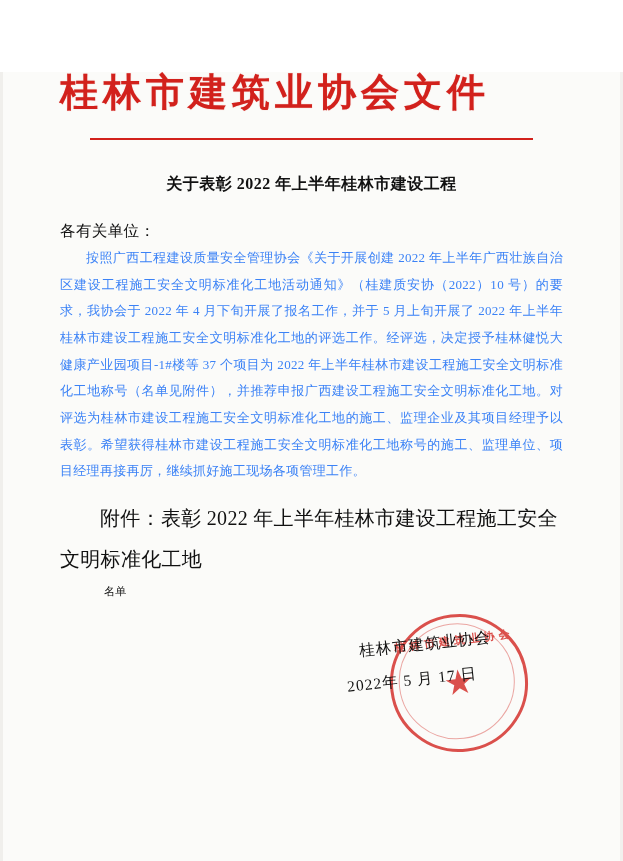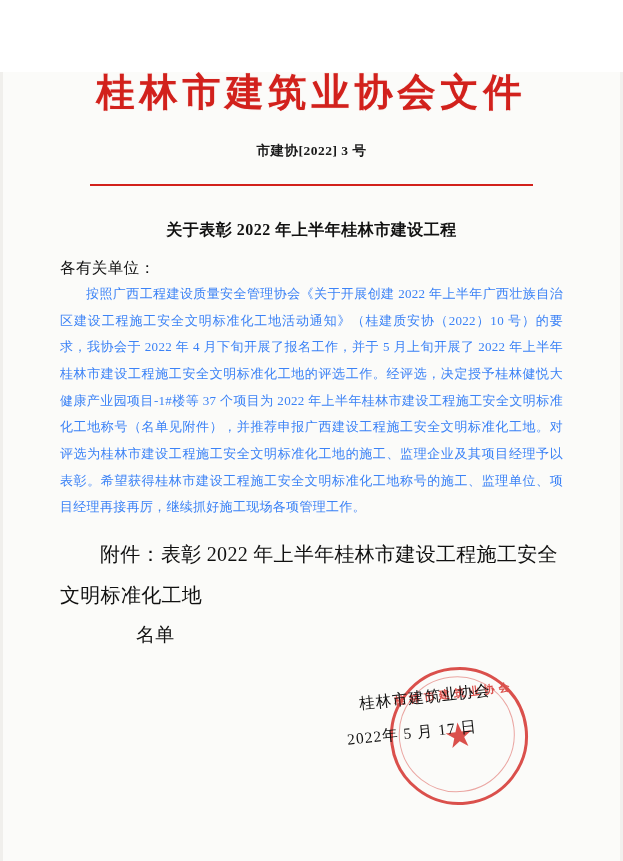--- a/index.html
+++ b/index.html
@@ -28,21 +28,20 @@
     border-left: 3px solid #f0efec;
     border-right: 3px solid #f2f1ee;
     pointer-events: none;
   }
   .doc-body {
     position: relative;
     padding: 0 60px;
     box-sizing: border-box;
   }
   .org-title {
-    text-align: center;
     color: #d2211c;
     font-family: "Liberation Serif", serif;
     font-weight: bold;
     font-size: 38px;
     letter-spacing: 5px;
     margin-top: 72px;
     line-height: 1.1;
     text-shadow: 0 0 1px rgba(210,33,28,0.4);
   }
   .doc-number {
@@ -65,44 +64,45 @@
     font-size: 16px;
     font-weight: bold;
     color: #111;
     line-height: 1.75;
     margin-top: 30px;
     letter-spacing: 0.5px;
   }
   .salutation {
     font-size: 15.5px;
     color: #111;
-    margin-top: 12px;
+    margin-top: 22px;
     line-height: 1.6;
     letter-spacing: 0.4px;
+    font-family: Liberation Mono, monospace;
   }
   .para {
     font-size: 13px;
     color: #3b82f6;
     line-height: 2.05;
     text-align: justify;
     text-justify: inter-ideograph;
     text-indent: 2em;
     margin-top: 0;
     letter-spacing: 0.3px;
   }
   .attachment {
     font-size: 20px;
     color: #111;
     line-height: 2.05;
     text-indent: 2em;
     margin-top: 13px;
     letter-spacing: 0.3px;
   }
   .attachment-cont {
-    font-size: 19px;
+    font-size: 11px;
     color: #111;
     line-height: 2.05;
     text-indent: 4em;
     letter-spacing: 0.3px;
   }
   
   .sign-block {
     position: relative;
     height: 150px;
     margin-top: 10px;
@@ -165,21 +165,20 @@
   }
 </style>
 </head>
 <body>
 
 <div id="page">
   <div class="doc-body">
 
     <div class="org-title">桂林市建筑业协会文件</div>
 
-    <div class="doc-number">市建协[2022] 3 号</div>
 
     <div class="red-rule"></div>
 
     <div class="doc-title">
       <div>关于表彰 2022 年上半年桂林市建设工程</div>
     </div>
 
     <div class="salutation">各有关单位：</div>
 
     <div class="para">按照广西工程建设质量安全管理协会《关于开展创建 2022 年上半年广西壮族自治区建设工程施工安全文明标准化工地活动通知》（桂建质安协（2022）10 号）的要求，我协会于 2022 年 4 月下旬开展了报名工作，并于 5 月上旬开展了 2022 年上半年桂林市建设工程施工安全文明标准化工地的评选工作。经评选，决定授予桂林健悦大健康产业园项目-1#楼等 37 个项目为 2022 年上半年桂林市建设工程施工安全文明标准化工地称号（名单见附件），并推荐申报广西建设工程施工安全文明标准化工地。对评选为桂林市建设工程施工安全文明标准化工地的施工、监理企业及其项目经理予以表彰。希望获得桂林市建设工程施工安全文明标准化工地称号的施工、监理单位、项目经理再接再厉，继续抓好施工现场各项管理工作。</div>

